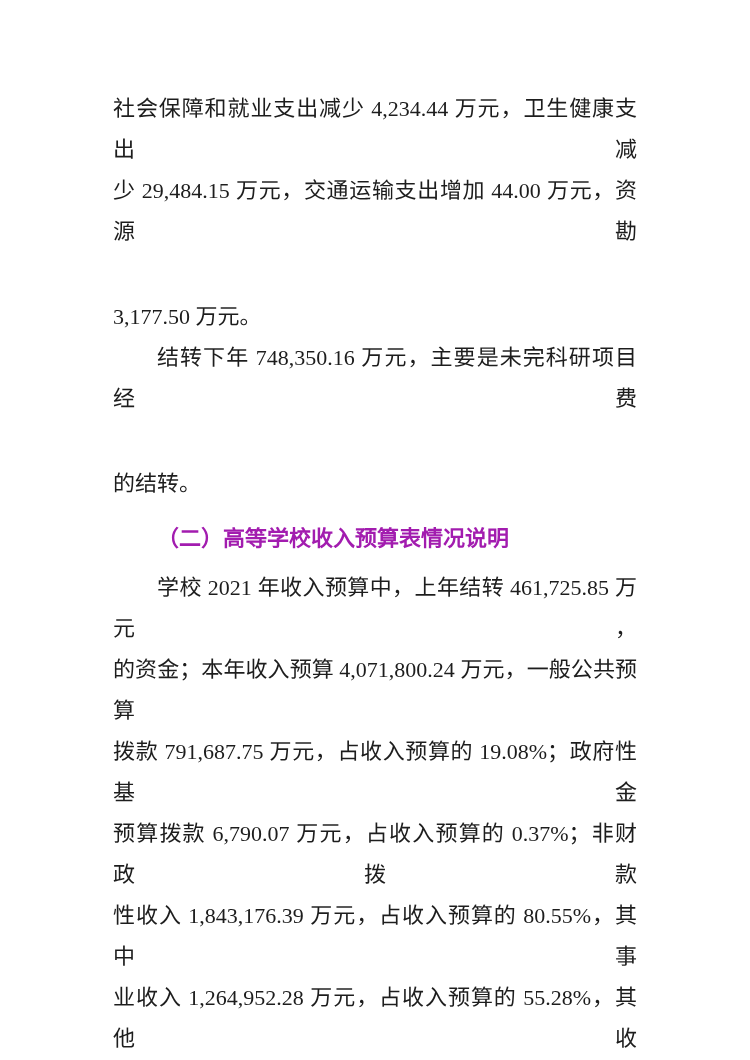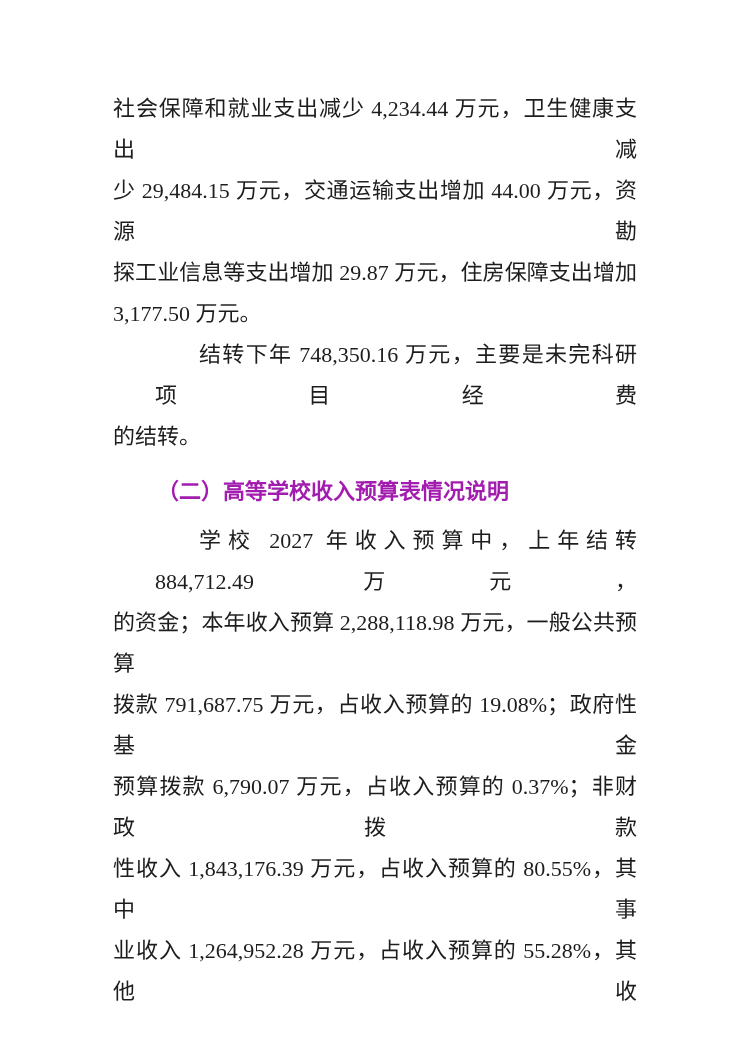--- a/index.html
+++ b/index.html
@@ -34,51 +34,50 @@
   .paragraph {
     margin: 0;
   }
   .pline {
     text-align: justify;
     text-align-last: justify;
     white-space: normal;
   }
   .pline.indent {
     text-indent: 2em;
-    margin-left: 42px;
   }
   .pline.final {
     text-align-last: left;
+    margin-top: 44px;
   }
   .heading {
     font-weight: bold;
     text-indent: 2em;
     text-align: left;
     margin: 14px 0 8px 0;
     color: #a21caf;
   }
 </style>
 </head>
 <body>
 
 <div class="page">
   <div class="doc-body">
       <div class="paragraph">
         <div class="pline">社会保障和就业支出减少 4,234.44 万元，卫生健康支出减</div>
         <div class="pline">少 29,484.15 万元，交通运输支出增加 44.00 万元，资源勘</div>
-        <div class="pline">探工业信息等支出增加 29.87 万元，住房保障支出增加</div>
         <div class="pline final">3,177.50 万元。</div>
       </div>
       <div class="paragraph">
         <div class="pline indent">结转下年 748,350.16 万元，主要是未完科研项目经费</div>
         <div class="pline final">的结转。</div>
       </div>
       <div class="heading">（二）高等学校收入预算表情况说明</div>
       <div class="paragraph">
-        <div class="pline indent">学校 2027 年收入预算中，上年结转 884,712.49 万元，</div>
-        <div class="pline">的资金；本年收入预算 2,288,118.98 万元，一般公共预算</div>
+        <div class="pline indent">学校 2021 年收入预算中，上年结转 461,725.85 万元，</div>
+        <div class="pline">的资金；本年收入预算 4,071,800.24 万元，一般公共预算</div>
         <div class="pline">拨款 791,687.75 万元，占收入预算的 19.08%；政府性基金</div>
         <div class="pline">预算拨款 6,790.07 万元，占收入预算的 0.37%；非财政拨款</div>
         <div class="pline">性收入 1,843,176.39 万元，占收入预算的 80.55%，其中事</div>
         <div class="pline">业收入 1,264,952.28 万元，占收入预算的 55.28%，其他收</div>
       </div>
     </div>
 </div>
 
 </body></html>

